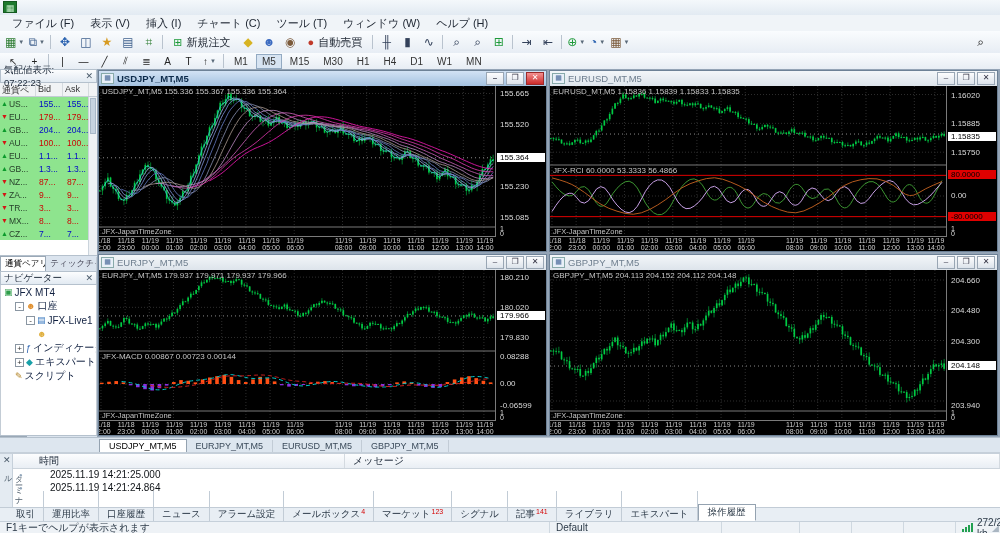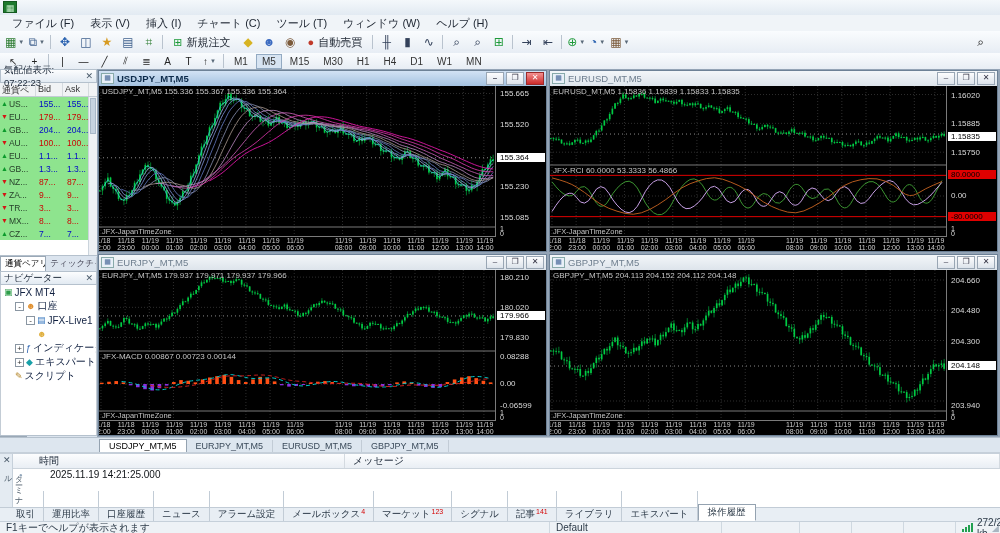--- a/index.html
+++ b/index.html
@@ -2149,20 +2149,25 @@
     <div id="term-hdr">
         <div style="width: 332px;">時間</div>
         <div style="flex: 1 1 0%; padding-left: 8px;">メッセージ</div>
       </div>
     <div id="term-rows">
         <div class="term-row">
           <span class="term-bullet">●</span>
           <span class="term-time">2025.11.19 14:21:25.000</span>
           <span></span>
         </div>
+        <div class="term-row">
+          <span class="term-bullet">●</span>
+          <span class="term-time">2025.11.19 14:21:24.864</span>
+          <span></span>
+        </div>
       </div>
   </div>
   <div id="term-tabs">
       <span class="ttab">
         <span>取引</span>
       </span>
       <span class="ttab">
         <span>運用比率</span>
       </span>
       <span class="ttab">

